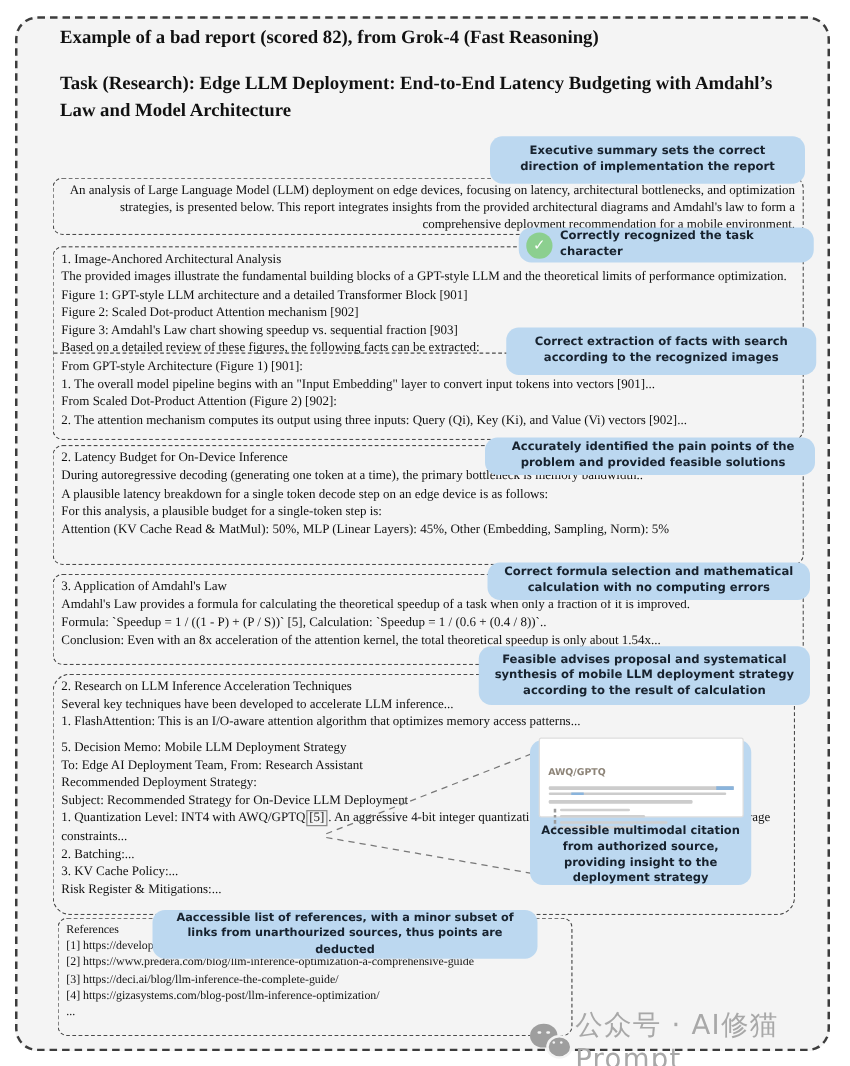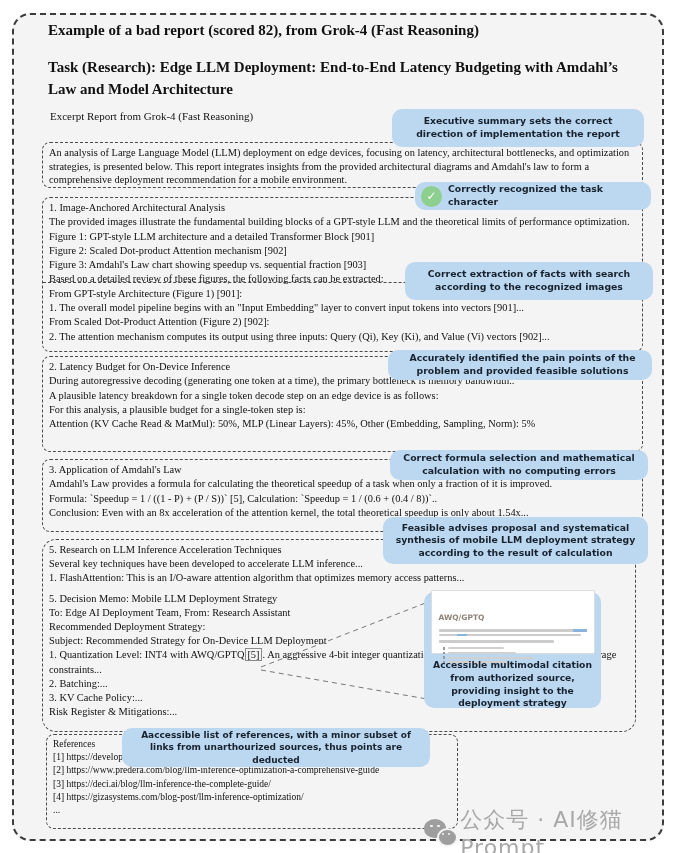--- a/index.html
+++ b/index.html
@@ -43,23 +43,22 @@
 </style>
 </head>
 <body>
 
 <div id="page">
 
   <div class="outer"></div>
 
   <div class="hdr-title">Example of a bad report (scored 82), from Grok-4 (Fast Reasoning)</div>
   <div class="hdr-task">Task (Research): Edge LLM Deployment: End-to-End Latency Budgeting with Amdahl’s Law and Model Architecture</div>
-  <div class="hdr-excerpt">Excerpt Report from Grok-4 (Fast Reasoning)</div>
 
-  <div class="dbox" style="left:42px;top:142px;width:601px;height:46px;line-height:13.5px;">
+  <div class="dbox" style="left:42px;top:142px;width:601px;height:46px;line-height:13.5px;text-align:right;">
     <div class="line">An analysis of Large Language Model (LLM) deployment on edge devices, focusing on latency, architectural bottlenecks, and optimization strategies, is presented below. This report integrates insights from the provided architectural diagrams and Amdahl's law to form a comprehensive deployment recommendation for a mobile environment.</div>
   </div>
 
   <div class="dbox" style="left:42px;top:197px;width:601px;height:155px;">
     <div class="line">1. Image-Anchored Architectural Analysis</div>
     <div class="line">The provided images illustrate the fundamental building blocks of a GPT-style LLM and the theoretical limits of performance optimization.</div>
     <div class="line">Figure 1: GPT-style LLM architecture and a detailed Transformer Block [901]</div>
     <div class="line">Figure 2: Scaled Dot-product Attention mechanism [902]</div>
     <div class="line">Figure 3: Amdahl's Law chart showing speedup vs. sequential fraction [903]</div>
     <div class="divider"></div>
@@ -79,21 +78,21 @@
   </div>
 
   <div class="dbox" style="left:42px;top:459px;width:601px;height:73px;">
     <div class="line">3. Application of Amdahl's Law</div>
     <div class="line">Amdahl's Law provides a formula for calculating the theoretical speedup of a task when only a fraction of it is improved.</div>
     <div class="line">Formula: `Speedup = 1 / ((1 - P) + (P / S))` [5], Calculation: `Speedup = 1 / (0.6 + (0.4 / 8))`..</div>
     <div class="line">Conclusion: Even with an 8x acceleration of the attention kernel, the total theoretical speedup is only about 1.54x...</div>
   </div>
 
   <div class="dbox" style="left:42px;top:539px;width:594px;height:193px;border-radius:14px;line-height:14.2px;">
-    <div class="line">5. Research on LLM Inference Acceleration Techniques</div>
+    <div class="line">2. Research on LLM Inference Acceleration Techniques</div>
     <div class="line">Several key techniques have been developed to accelerate LLM inference...</div>
     <div class="line">1.  FlashAttention: This is an I/O-aware attention algorithm that optimizes memory access patterns...</div>
     <div class="gap"></div>
     <div class="line">5. Decision Memo: Mobile LLM Deployment Strategy</div>
     <div class="line">To: Edge AI Deployment Team, From: Research Assistant</div>
     <div class="line">Recommended Deployment Strategy:</div>
     <div class="line">Subject: Recommended Strategy for On-Device LLM Deployment</div>
     <div class="line"><span>1.  Quantization Level: INT4 with AWQ/GPTQ</span><span class="cite-box">[5]</span><span>. An aggressive 4-bit integer quantization is needed for the strict memory and storage constraints...</span></div>
     <div class="line">2.  Batching:...</div>
     <div class="line">3.  KV Cache Policy:...</div>

